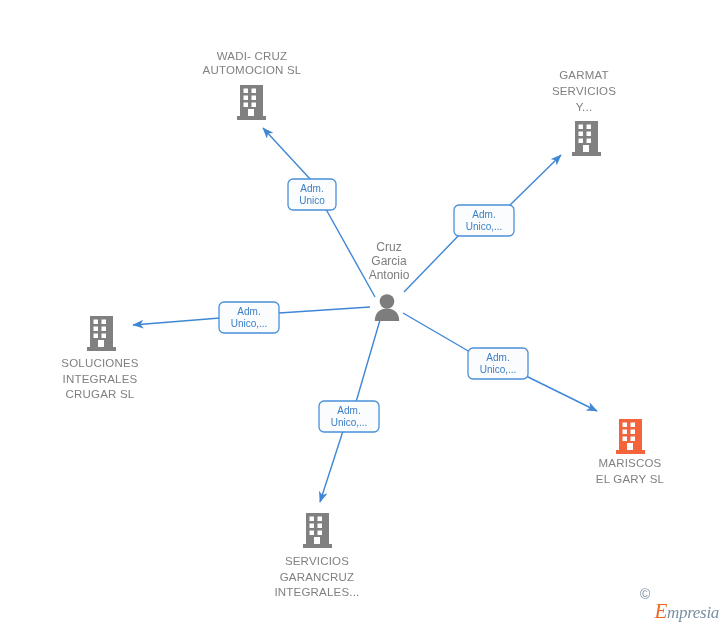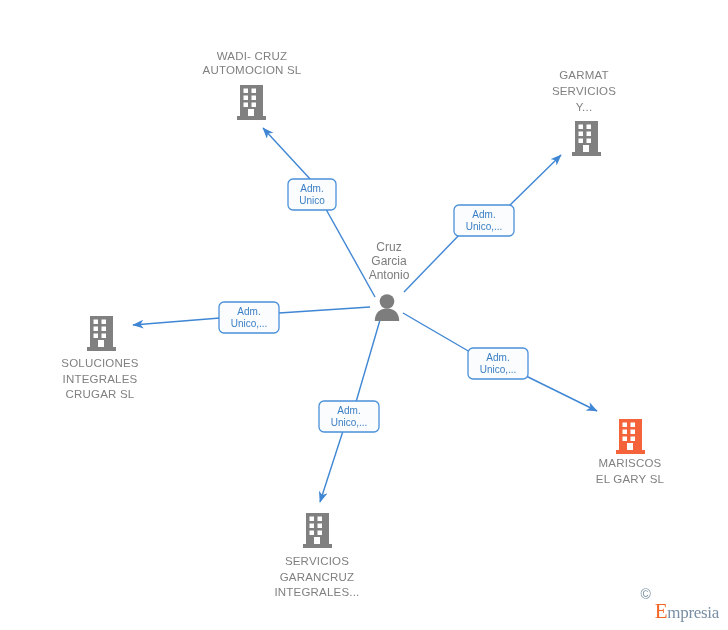--- a/index.html
+++ b/index.html
@@ -59,20 +59,21 @@
     gap: 4px;
   }
   .wm-copy {
     color: #7a8fa3;
     font-size: 14px;
     font-family: "Liberation Sans", sans-serif;
   }
   .wm-brand {
     font-family: "Liberation Serif", serif;
     font-size: 17px;
+    font-style: italic;
     color: #7a8fa3;
     letter-spacing: -0.3px;
     margin-top: 36px;
   }
   .wm-brand .wm-cap {
     color: #f26522;
     font-size: 21px;
   }
 </style>
 </head>

